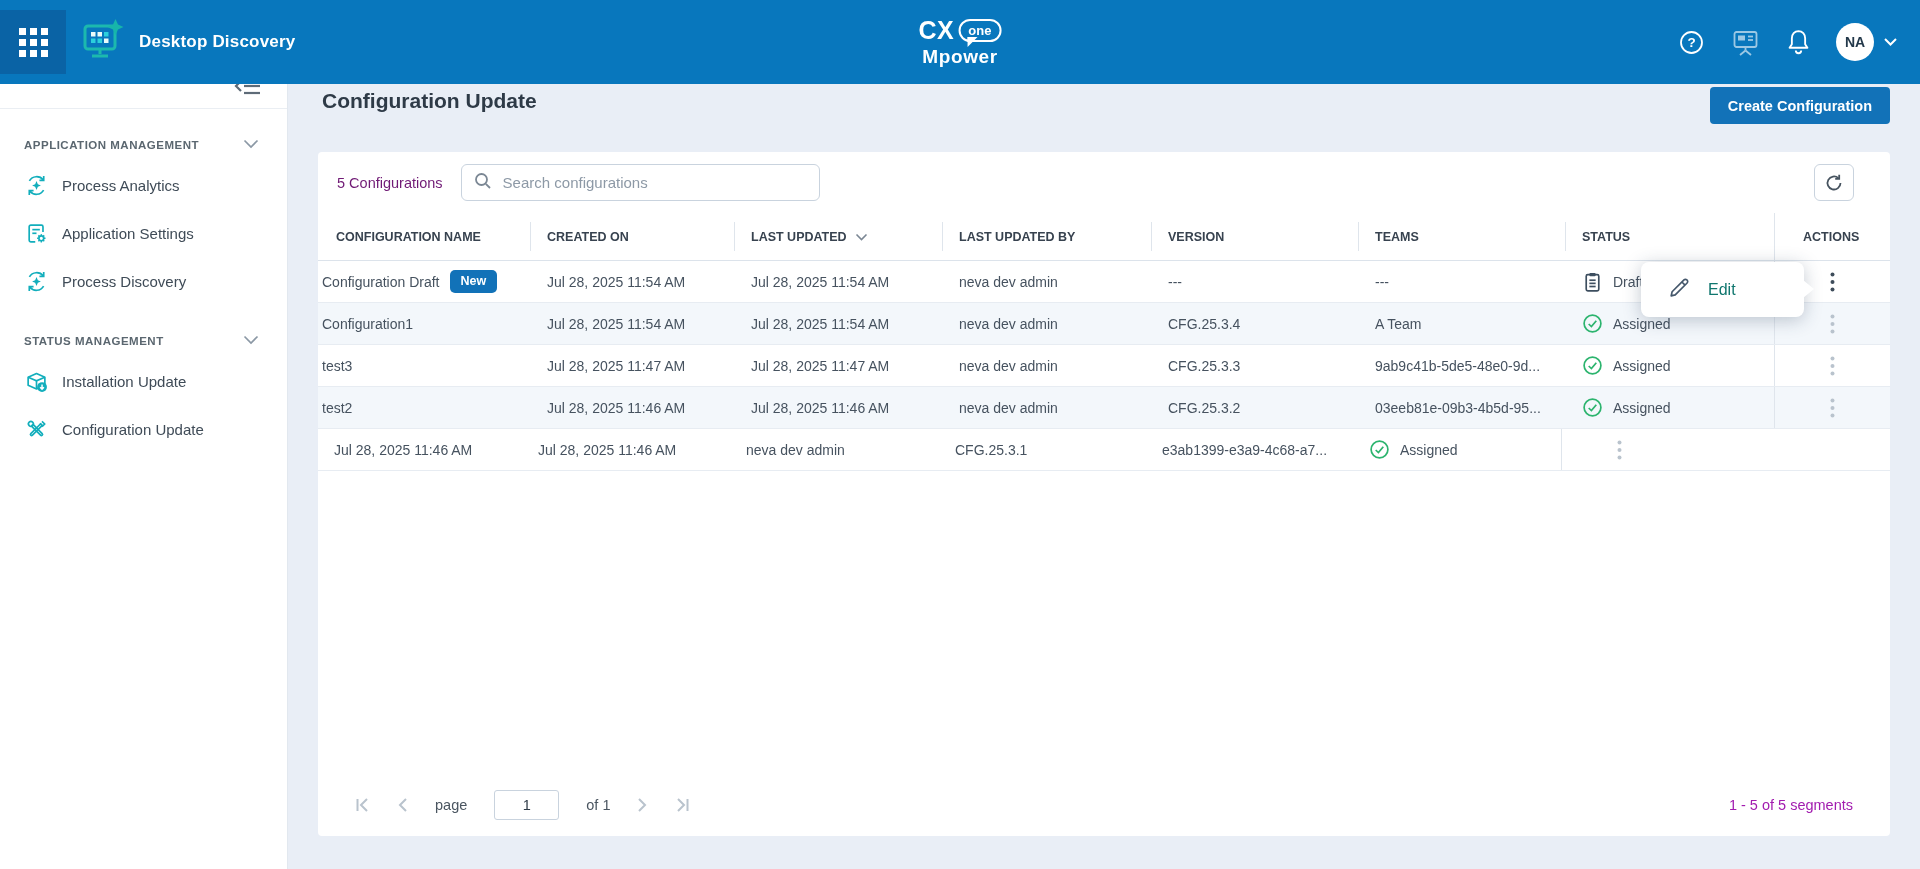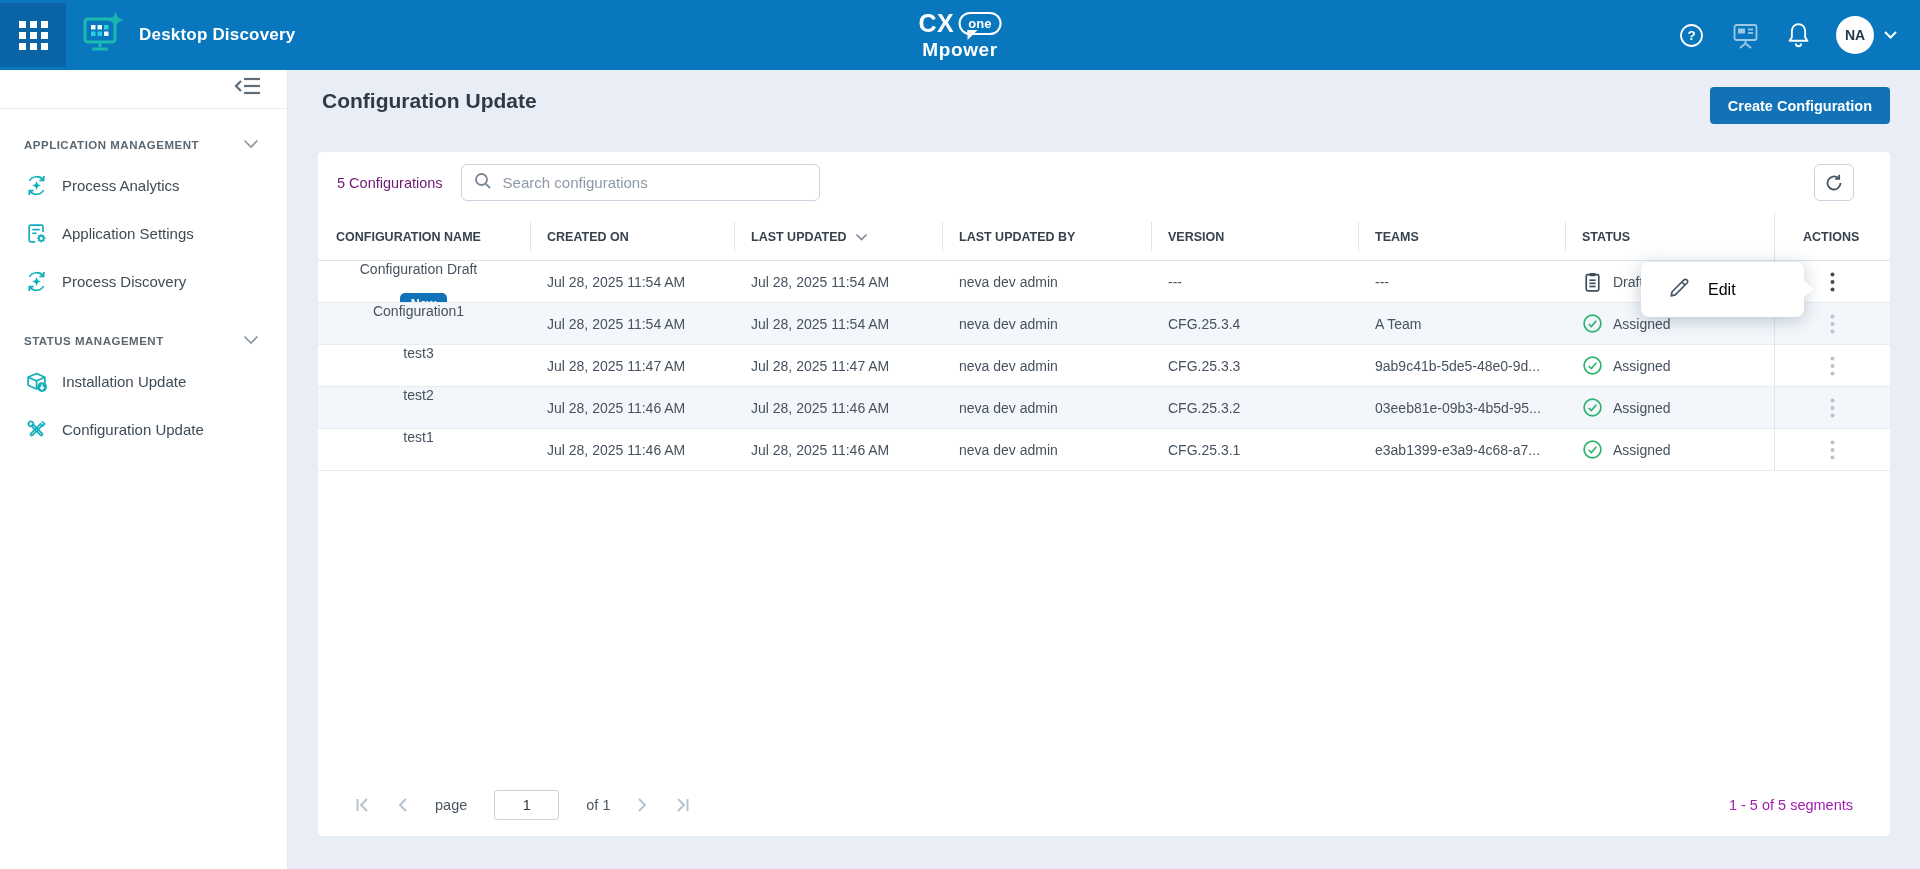--- a/index.html
+++ b/index.html
@@ -2,21 +2,21 @@
 <html><head>
 <meta charset="utf-8">
 <style>
   html,body{margin:0;padding:0;}
   body{
     width:1920px;height:869px;overflow:hidden;position:relative;
     font-family:"Liberation Sans",sans-serif;background:#E9EEF6;
     -webkit-font-smoothing:antialiased;
   }
   
-  .topbar{position:absolute;top:0;left:0;right:0;height:70px;background:#0877BD;display:flex;align-items:center;color:#fff;z-index:20;justify-content:space-between;}
+  .topbar{position:absolute;top:0;left:0;right:0;height:84px;background:#0877BD;display:flex;align-items:center;color:#fff;z-index:20;justify-content:space-between;}
   .waffle{width:66px;height:64px;background:#0A63A5;display:grid;place-items:center;cursor:pointer;}
   .waffle-grid{display:grid;grid-template-columns:repeat(3,7px);grid-gap:4px;}
   .waffle-grid i{width:7px;height:7px;background:#fff;display:block;}
   .app-chip{display:flex;align-items:center;gap:14px;margin-left:13px;}
   .app-title{font-size:17px;font-weight:700;letter-spacing:.2px;}
   .logo{position:absolute;left:50%;top:50%;transform:translate(-50%,-50%);text-align:center;line-height:1;}
   .logo-line1{display:flex;align-items:center;gap:4px;justify-content:center;}
   .logo-cx{font-size:25px;font-weight:700;letter-spacing:.5px;}
   .logo-one{font-size:13px;font-weight:700;border:2px solid #fff;border-radius:12px;padding:3px 8px 3px;position:relative;}
   .logo-one::after{content:"";position:absolute;left:7px;bottom:-7px;width:0;height:0;border:5px solid transparent;border-top-color:#fff;border-left-color:#fff;}
@@ -49,30 +49,30 @@
   .filter{width:213px;height:37px;border:1px solid #C9D3DE;border-radius:6px;background:#fff;display:flex;align-items:center;padding:0 13px;gap:10px;font-size:14.5px;color:#3A4552;box-sizing:border-box;cursor:pointer;}
   .filter .chev{margin-left:auto;display:grid;place-items:center;}
   
   .thead{display:flex;height:47px;border-bottom:1px solid #DCE3EB;flex:0 0 auto;}
   .th{font-size:12.5px;font-weight:700;color:#37424F;padding:0 16px;display:flex;align-items:center;gap:8px;position:relative;box-sizing:border-box;cursor:pointer;white-space:nowrap;}
   .th.sep::after{content:"";position:absolute;right:0;top:9px;bottom:9px;width:1px;background:#DFE5EC;}
   .th.actions{border-left:1px solid #DFE5EC;padding-left:28px;}
   .row{display:flex;height:41px;border-bottom:1px solid #E7ECF2;font-size:14px;color:#46525F;flex:0 0 auto;}
   .row.alt{background:#F3F7FB;}
   .cell{padding:0 16px;display:flex;align-items:center;gap:10px;box-sizing:border-box;white-space:nowrap;overflow:hidden;}
-  .cell.first{padding-left:4px;gap:16px;flex-direction:column;}
+  .cell.first{padding-left:4px;gap:0;}
   .cell.actions{border-left:1px solid #DFE5EC;justify-content:center;padding:0;}
   .badge{background:#1272B8;color:#fff;font-size:12.5px;font-weight:700;border-radius:5px;padding:5px 11px;margin-left:10px;line-height:1;}
   .st-icon{display:grid;place-items:center;}
   .kebab{width:30px;height:30px;display:grid;place-items:center;cursor:pointer;background:none;border:none;padding:0;}
   
   .popup{position:absolute;width:163px;height:55px;left:1323px;top:110px;background:#fff;border-radius:8px;box-shadow:0 3px 18px rgba(40,60,90,.28);z-index:10;display:flex;align-items:center;}
   .popup::after{content:"";position:absolute;right:-10px;top:18px;width:0;height:0;border-top:9px solid transparent;border-bottom:9px solid transparent;border-left:11px solid #fff;}
   .popup-item{display:flex;align-items:center;gap:16px;padding-left:26px;cursor:pointer;width:100%;height:100%;}
-  .popup-label{font-size:16px;color:#000000;}
+  .popup-label{font-size:16px;color:#0f766e;}
   
   .pagination{margin-top:auto;height:62px;display:flex;align-items:center;padding:0 37px;color:#4A5560;font-size:14.5px;flex:0 0 auto;}
   .pg-group{display:flex;align-items:center;gap:27px;}
   .pg-btn{display:grid;place-items:center;cursor:pointer;}
   .page-input{width:65px;height:30px;border:1px solid #C9D3DE;border-radius:3px;text-align:center;font-size:14.5px;color:#2E3A47;font-family:inherit;box-sizing:border-box;outline:none;}
   .range{margin-left:auto;color:#a21caf;}
 </style>
 </head>
 <body>
 
@@ -455,23 +455,20 @@
             <button class="kebab">
               <svg width="5" height="20" viewBox="0 0 5 20">
                 <circle cx="2.5" cy="2.5" r="2" fill="#B9C3CD"></circle>
                 <circle cx="2.5" cy="10" r="2" fill="#B9C3CD"></circle>
                 <circle cx="2.5" cy="17.5" r="2" fill="#B9C3CD"></circle>
               </svg>
             </button>
           </div>
         </div>
         <div class="row">
-          <div class="cell first" style="width:213px">
-            <span>test1</span>
-          </div>
           <div class="cell" style="width:204px">
             <span>Jul 28, 2025 11:46 AM</span>
           </div>
           <div class="cell" style="width:208px">
             <span>Jul 28, 2025 11:46 AM</span>
           </div>
           <div class="cell" style="width:209px">
             <span>neva dev admin</span>
           </div>
           <div class="cell" style="width:207px">

